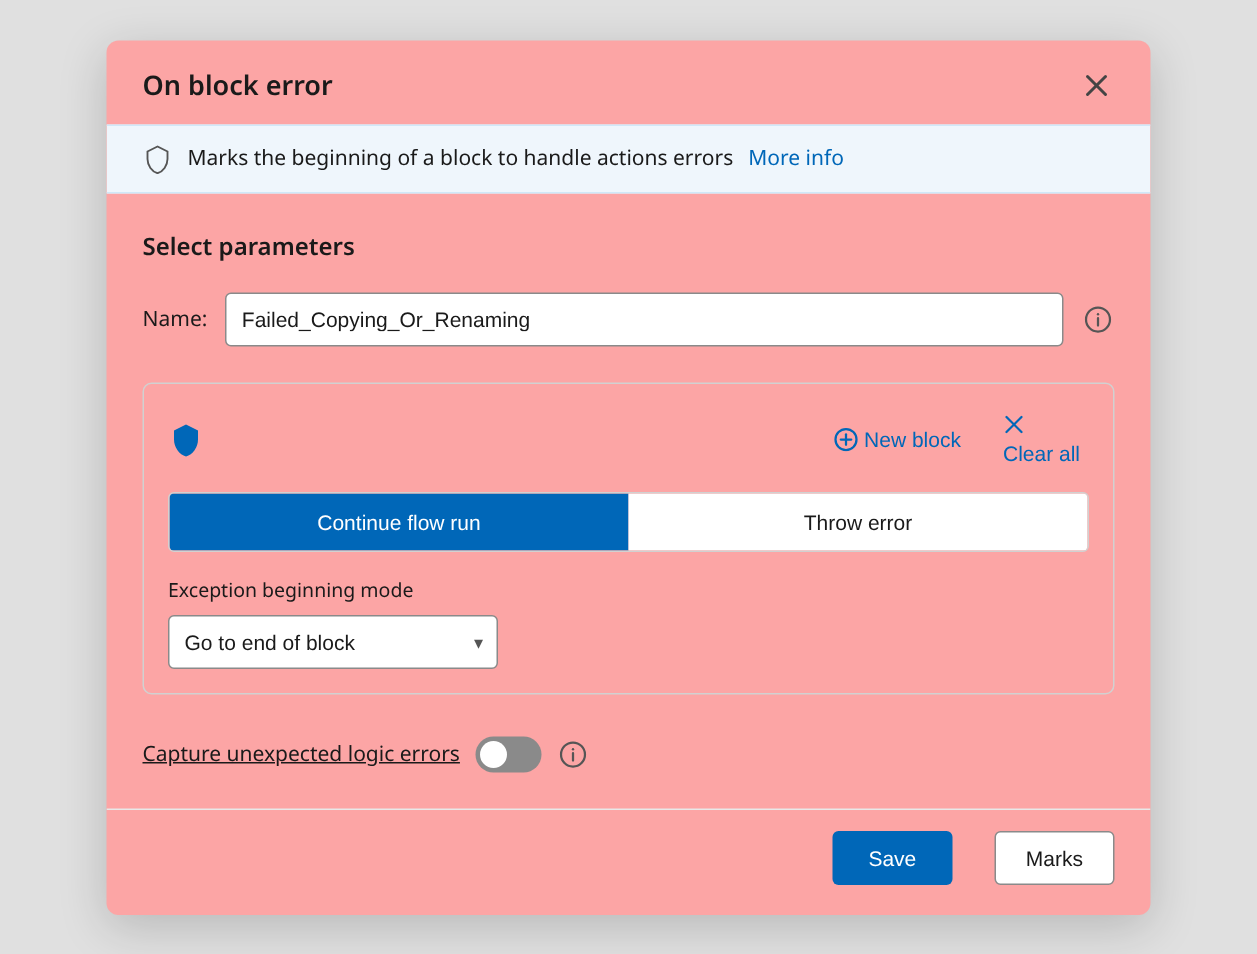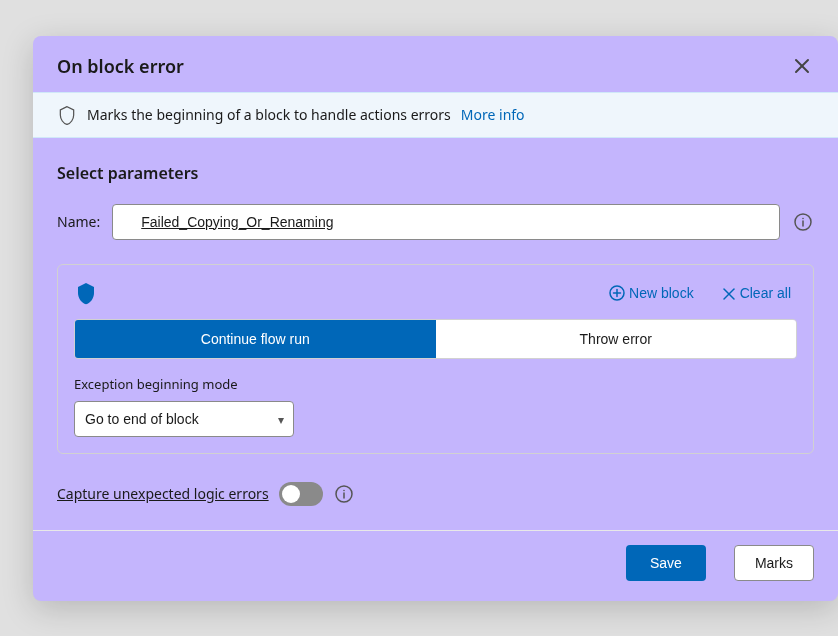--- a/index.html
+++ b/index.html
@@ -7,27 +7,26 @@
       background: #e0e0e0;
       display: flex;
       align-items: center;
       justify-content: center;
       min-height: 100vh;
       font-family: 'Segoe UI', system-ui, sans-serif;
       font-size: 14px;
       color: #1a1a1a;
     }
     .dialog {
-      background: #c4b5fd;
+      background: #fca5a5;
       border-radius: 8px;
       box-shadow: 0 8px 32px rgba(0,0,0,0.18);
-      width: 838px;
+      width: 696px;
       max-width: 838px;
       overflow: hidden;
-      margin-left: 33px;
     }
     .dialog-header {
       display: flex;
       align-items: center;
       justify-content: space-between;
       padding: 18px 24px 14px 24px;
       border-bottom: none;
     }
     .dialog-title {
       font-size: 18px;
@@ -92,25 +91,24 @@
       font-size: 14px;
       font-weight: 400;
       color: #1a1a1a;
       white-space: nowrap;
     }
     .text-input {
       flex: 1;
       height: 36px;
       border: 1px solid #8a8a8a;
       border-radius: 4px;
-      padding: 0 28px;
+      padding: 0 10px;
       font-size: 14px;
       color: #1a1a1a;
       outline: none;
-      text-decoration: underline;
     }
     .info-icon-btn {
       background: none;
       border: none;
       cursor: pointer;
       color: #555;
       display: flex;
       align-items: center;
       padding: 2px;
     }
@@ -143,29 +141,30 @@
       background: none;
       border: none;
       cursor: pointer;
       color: #0067b8;
       font-size: 14px;
       padding: 4px 6px;
       border-radius: 4px;
     }
     .clear-all-btn {
       display: flex;
-      align-items: flex-end;
+      align-items: flex-start;
       gap: 4px;
       background: none;
       border: none;
       cursor: pointer;
       color: #0067b8;
       font-size: 14px;
       padding: 4px 6px;
       border-radius: 4px;
+      flex-direction: column;
     }
 
     .tab-bar {
       display: flex;
       border: 1px solid #d1d1d1;
       border-radius: 4px;
       overflow: hidden;
       margin-bottom: 16px;
     }
     .tab-btn {

